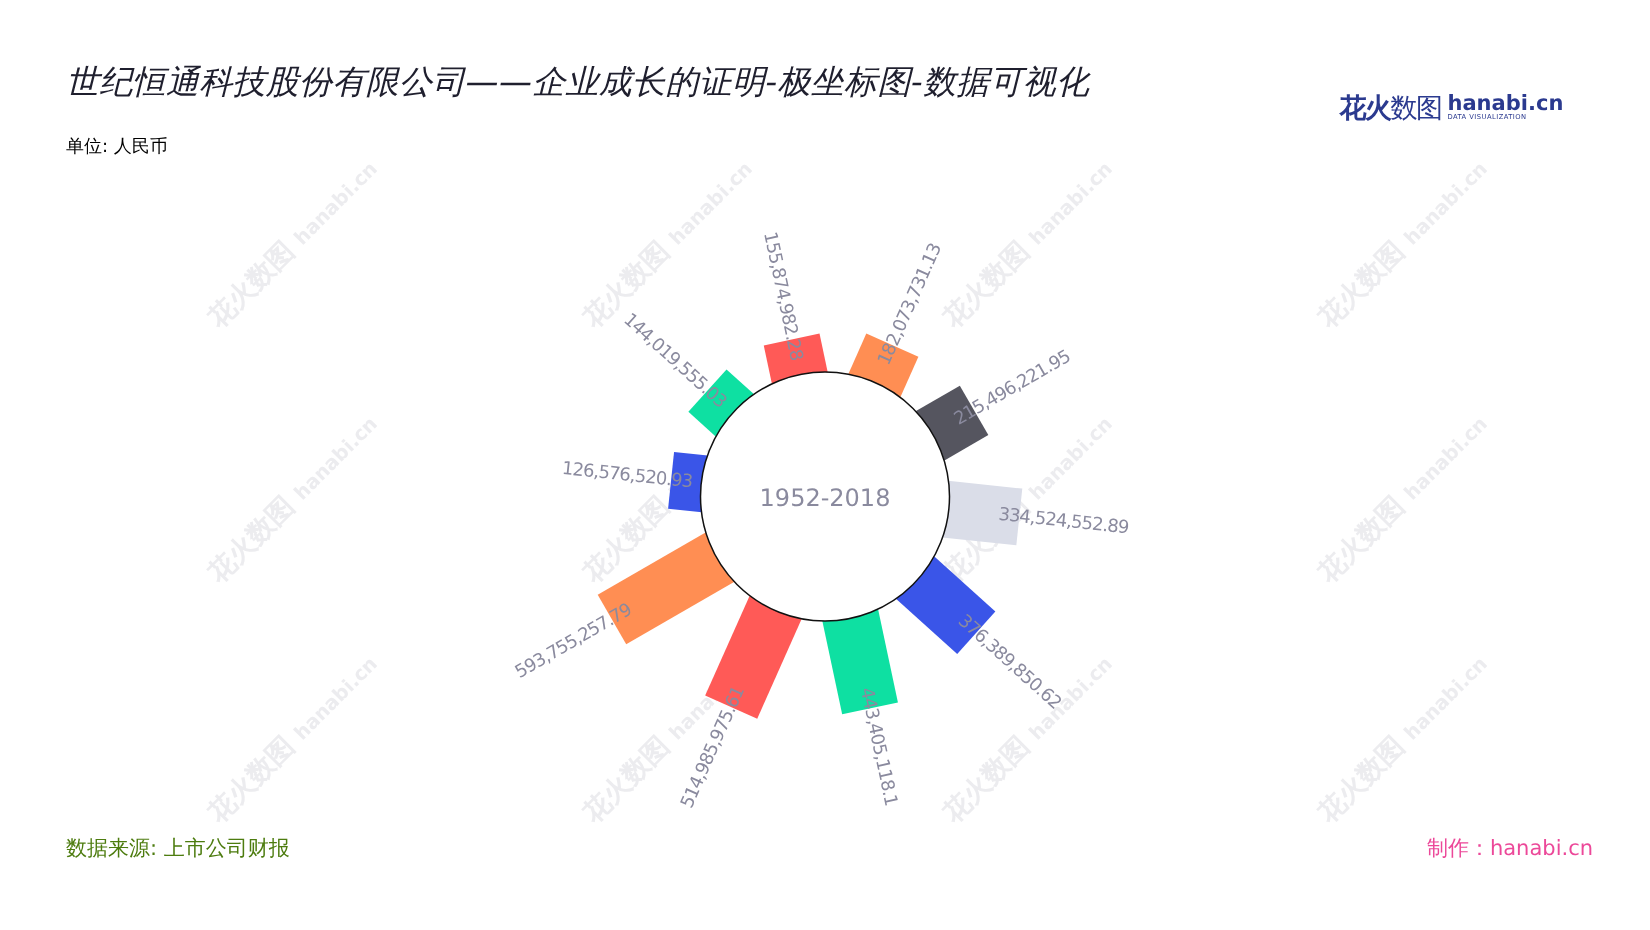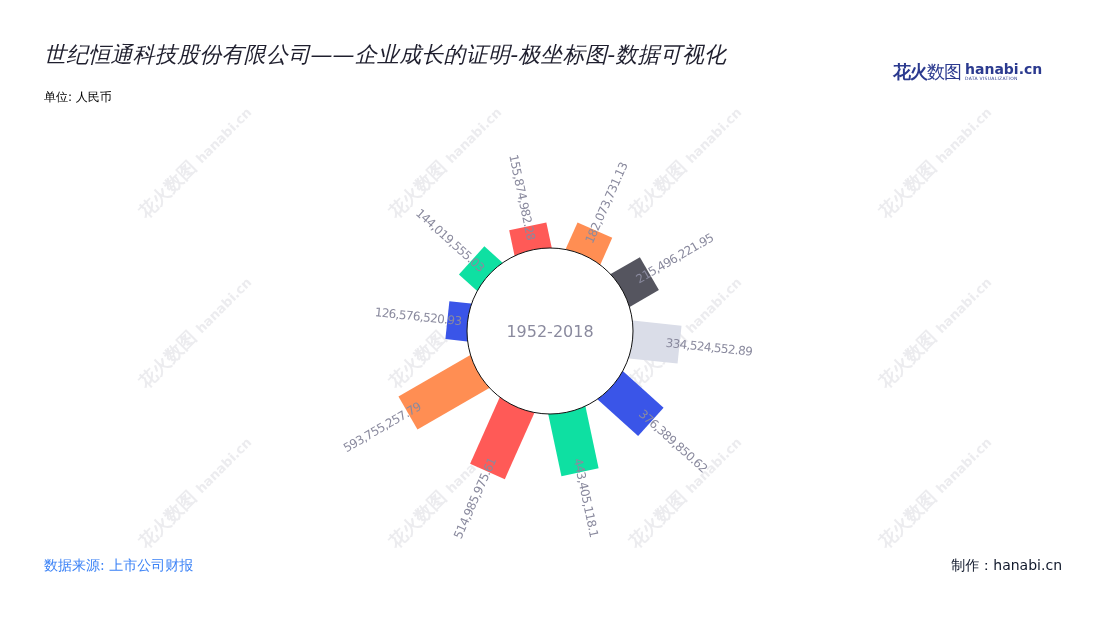--- a/index.html
+++ b/index.html
@@ -8,22 +8,22 @@
   .title { position: absolute; left: 44px; top: 40px; font-size: 22px; color: #1f1f2e;
            letter-spacing: 0.2px; white-space: nowrap; font-style: italic; }
   .unit { position: absolute; left: 44px; top: 88px; width: 70px; font-size: 12px;
           color: #000000; line-height: 18px; }
   .logo { position: absolute; left: 893px; top: 60px; display: flex; align-items: center; gap: 4px; }
   .logo-cn { font-size: 18px; font-weight: bold; color: #2b3a8f; letter-spacing: -1px; }
   .logo-cn .thin { font-weight: normal; }
   .logo-en { display: flex; flex-direction: column; line-height: 1; }
   .logo-en .en { font-size: 14px; font-weight: bold; color: #2b3a8f; }
   .logo-en .sub { font-size: 4.5px; color: #2b3a8f; letter-spacing: 0.3px; margin-top: 1px; }
-  .source { position: absolute; left: 44px; top: 557px; font-size: 14px; color: #3b82f6; }
-  .maker { position: absolute; right: 38px; top: 557px; font-size: 14px; color: #0f172a; }
+  .source { position: absolute; left: 44px; top: 557px; font-size: 14px; color: #4d7c0f; }
+  .maker { position: absolute; right: 38px; top: 557px; font-size: 14px; color: #ec4899; }
   svg.chart { position: absolute; left: 0; top: 0; }
   .wm { position: absolute; font-size: 18px; color: #ececef; transform: rotate(-45deg);
         white-space: nowrap; font-weight: bold; pointer-events: none; }
   .wm small { font-size: 13px; font-weight: bold; }
 </style>
 </head>
 <body>
 
 <div class="title">世纪恒通科技股份有限公司——企业成长的证明-极坐标图-数据可视化</div>
 <div class="unit">单位: 人民币</div>

